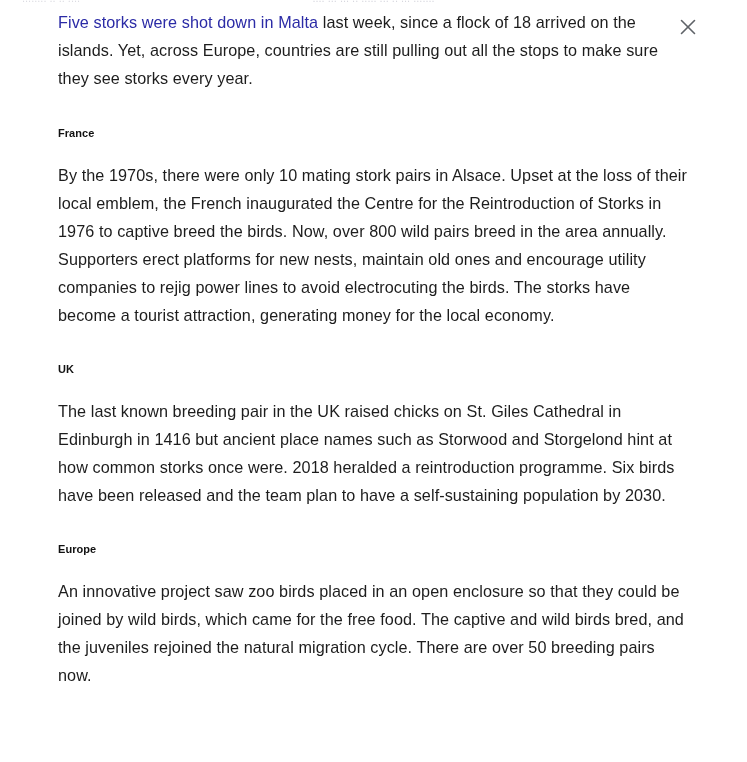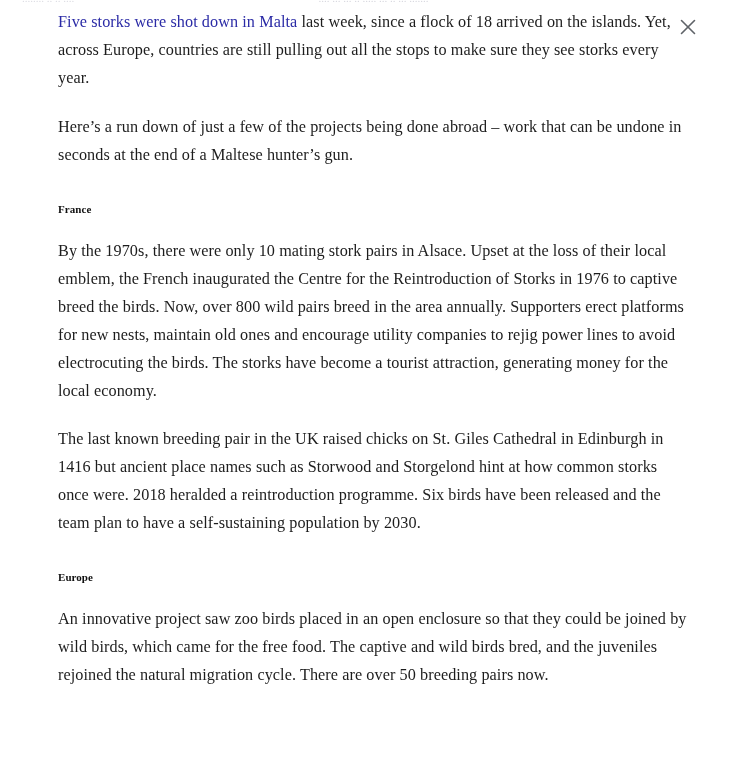--- a/index.html
+++ b/index.html
@@ -15,21 +15,20 @@
     -webkit-font-smoothing: antialiased;
   }
 
   
   .page {
     position: relative;
     width: 747px;
     height: 688px;
     background: #ffffff;
     overflow: hidden;
-    font-family: Liberation Serif, serif;
   }
 
   
   .clipped-strip {
     position: absolute;
     top: 0;
     left: 0;
     width: 747px;
     height: 7px;
     overflow: hidden;
@@ -125,25 +124,25 @@
         <line x1="2.5" y1="2.5" x2="15.5" y2="15.5" stroke="#5f6368" stroke-width="1.6" stroke-linecap="round"></line>
         <line x1="15.5" y1="2.5" x2="2.5" y2="15.5" stroke="#5f6368" stroke-width="1.6" stroke-linecap="round"></line>
       </svg>
     </span>
   </button>
 
   <article class="article">
 
     <p class="para tight"><a class="article-link" href="#">Five storks were shot down in Malta</a><span> last week, since a flock of 18 arrived on the islands. Yet, across Europe, countries are still pulling out all the stops to make sure they see storks every year.</span></p>
 
-    <p class="para">Here’s a run down of just a few of the projects being done abroad – work that can be undone in seconds at the end of a Maltese hunter’s gun.</p>
 
     <h2 class="section-heading">France</h2>
     <p class="para">By the 1970s, there were only 10 mating stork pairs in Alsace. Upset at the loss of their local emblem, the French inaugurated the Centre for the Reintroduction of Storks in 1976 to captive breed the birds. Now, over 800 wild pairs breed in the area annually. Supporters erect platforms for new nests, maintain old ones and encourage utility companies to rejig power lines to avoid electrocuting the birds. The storks have become a tourist attraction, generating money for the local economy.</p>
 
+    <h2 class="section-heading">UK</h2>
     <p class="para">The last known breeding pair in the UK raised chicks on St. Giles Cathedral in Edinburgh in 1416 but ancient place names such as Storwood and Storgelond hint at how common storks once were. 2018 heralded a reintroduction programme. Six birds have been released and the team plan to have a self-sustaining population by 2030.</p>
 
     <h2 class="section-heading">Europe</h2>
     <p class="para">An innovative project saw zoo birds placed in an open enclosure so that they could be joined by wild birds, which came for the free food. The captive and wild birds bred, and the juveniles rejoined the natural migration cycle. There are over 50 breeding pairs now.</p>
 
   </article>
 
 </div>
 
 </body></html>

